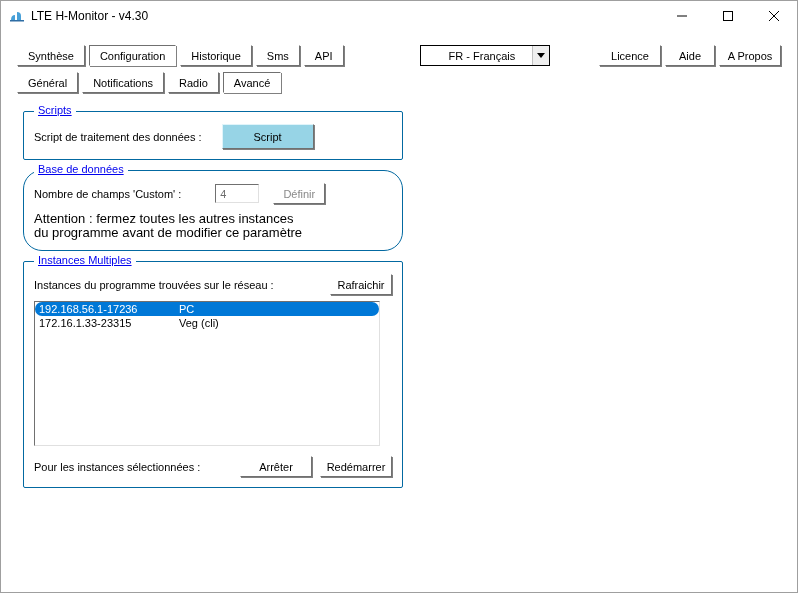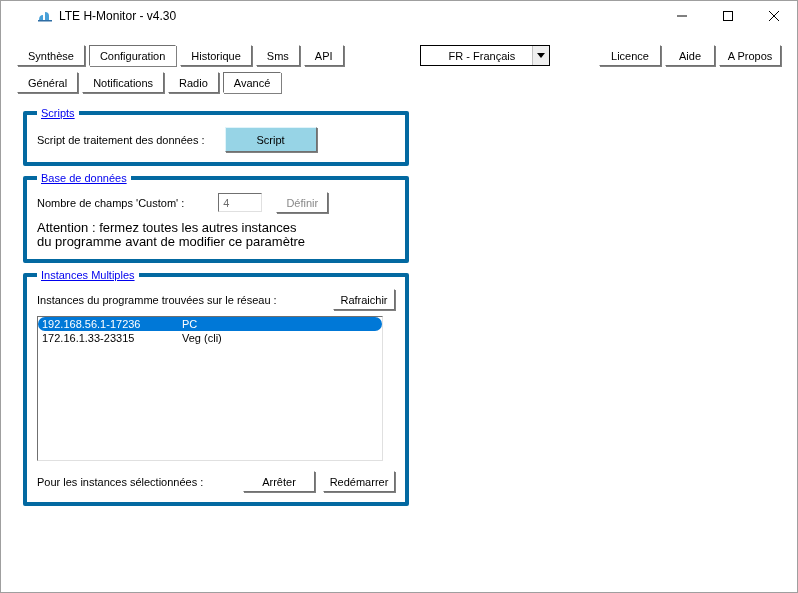--- a/index.html
+++ b/index.html
@@ -21,21 +21,20 @@
     position: relative;
     background: #ffffff;
   }
   
   .titlebar {
     height: 30px;
     display: flex;
     align-items: center;
     padding-left: 8px;
     background: #ffffff;
-    margin-left: 28px;
   }
   .titlebar .app-icon {
     width: 16px;
     height: 16px;
     margin-right: 6px;
     display: inline-flex;
     align-items: center;
     justify-content: center;
   }
   .titlebar .title {
@@ -118,21 +117,21 @@
     justify-content: center;
     border-left: 1px solid #c0c0c0;
     background: #efefef;
   }
   
   .content {
     padding: 6px 22px 0 22px;
     position: relative;
   }
   .fieldset {
-    border: 4px solid #0369a1;
+    border: 1px solid #0369a1;
     border-radius: 2px;
     margin-top: 10px;
     padding: 8px 10px 10px 10px;
     position: relative;
   }
   .legend {
     position: absolute;
     top: -8px;
     left: 10px;
     background: #ffffff;
@@ -292,21 +291,21 @@
   <div class="content">
 
     <div class="fieldset" style="width:358px;">
       <span class="legend">Scripts</span>
       <div class="row">
         <span class="lbl">Script de traitement des données :</span>
         <span class="script-btn">Script</span>
       </div>
     </div>
 
-    <div class="fieldset" style="width:358px;">
+    <div class="fieldset" style="width:358px;border-radius:19px;">
       <span class="legend">Base de données</span>
       <div class="row">
         <span class="lbl">Nombre de champs 'Custom' :</span>
         <input class="num-input" readonly="" value="4" style="">
         <span class="btn btn-disabled" style="width:52px;margin-left:6px;">Définir</span>
       </div>
       <div class="warn">
         <div>Attention : fermez toutes les autres instances</div>
         <div>du programme avant de modifier ce paramètre</div>
       </div>

